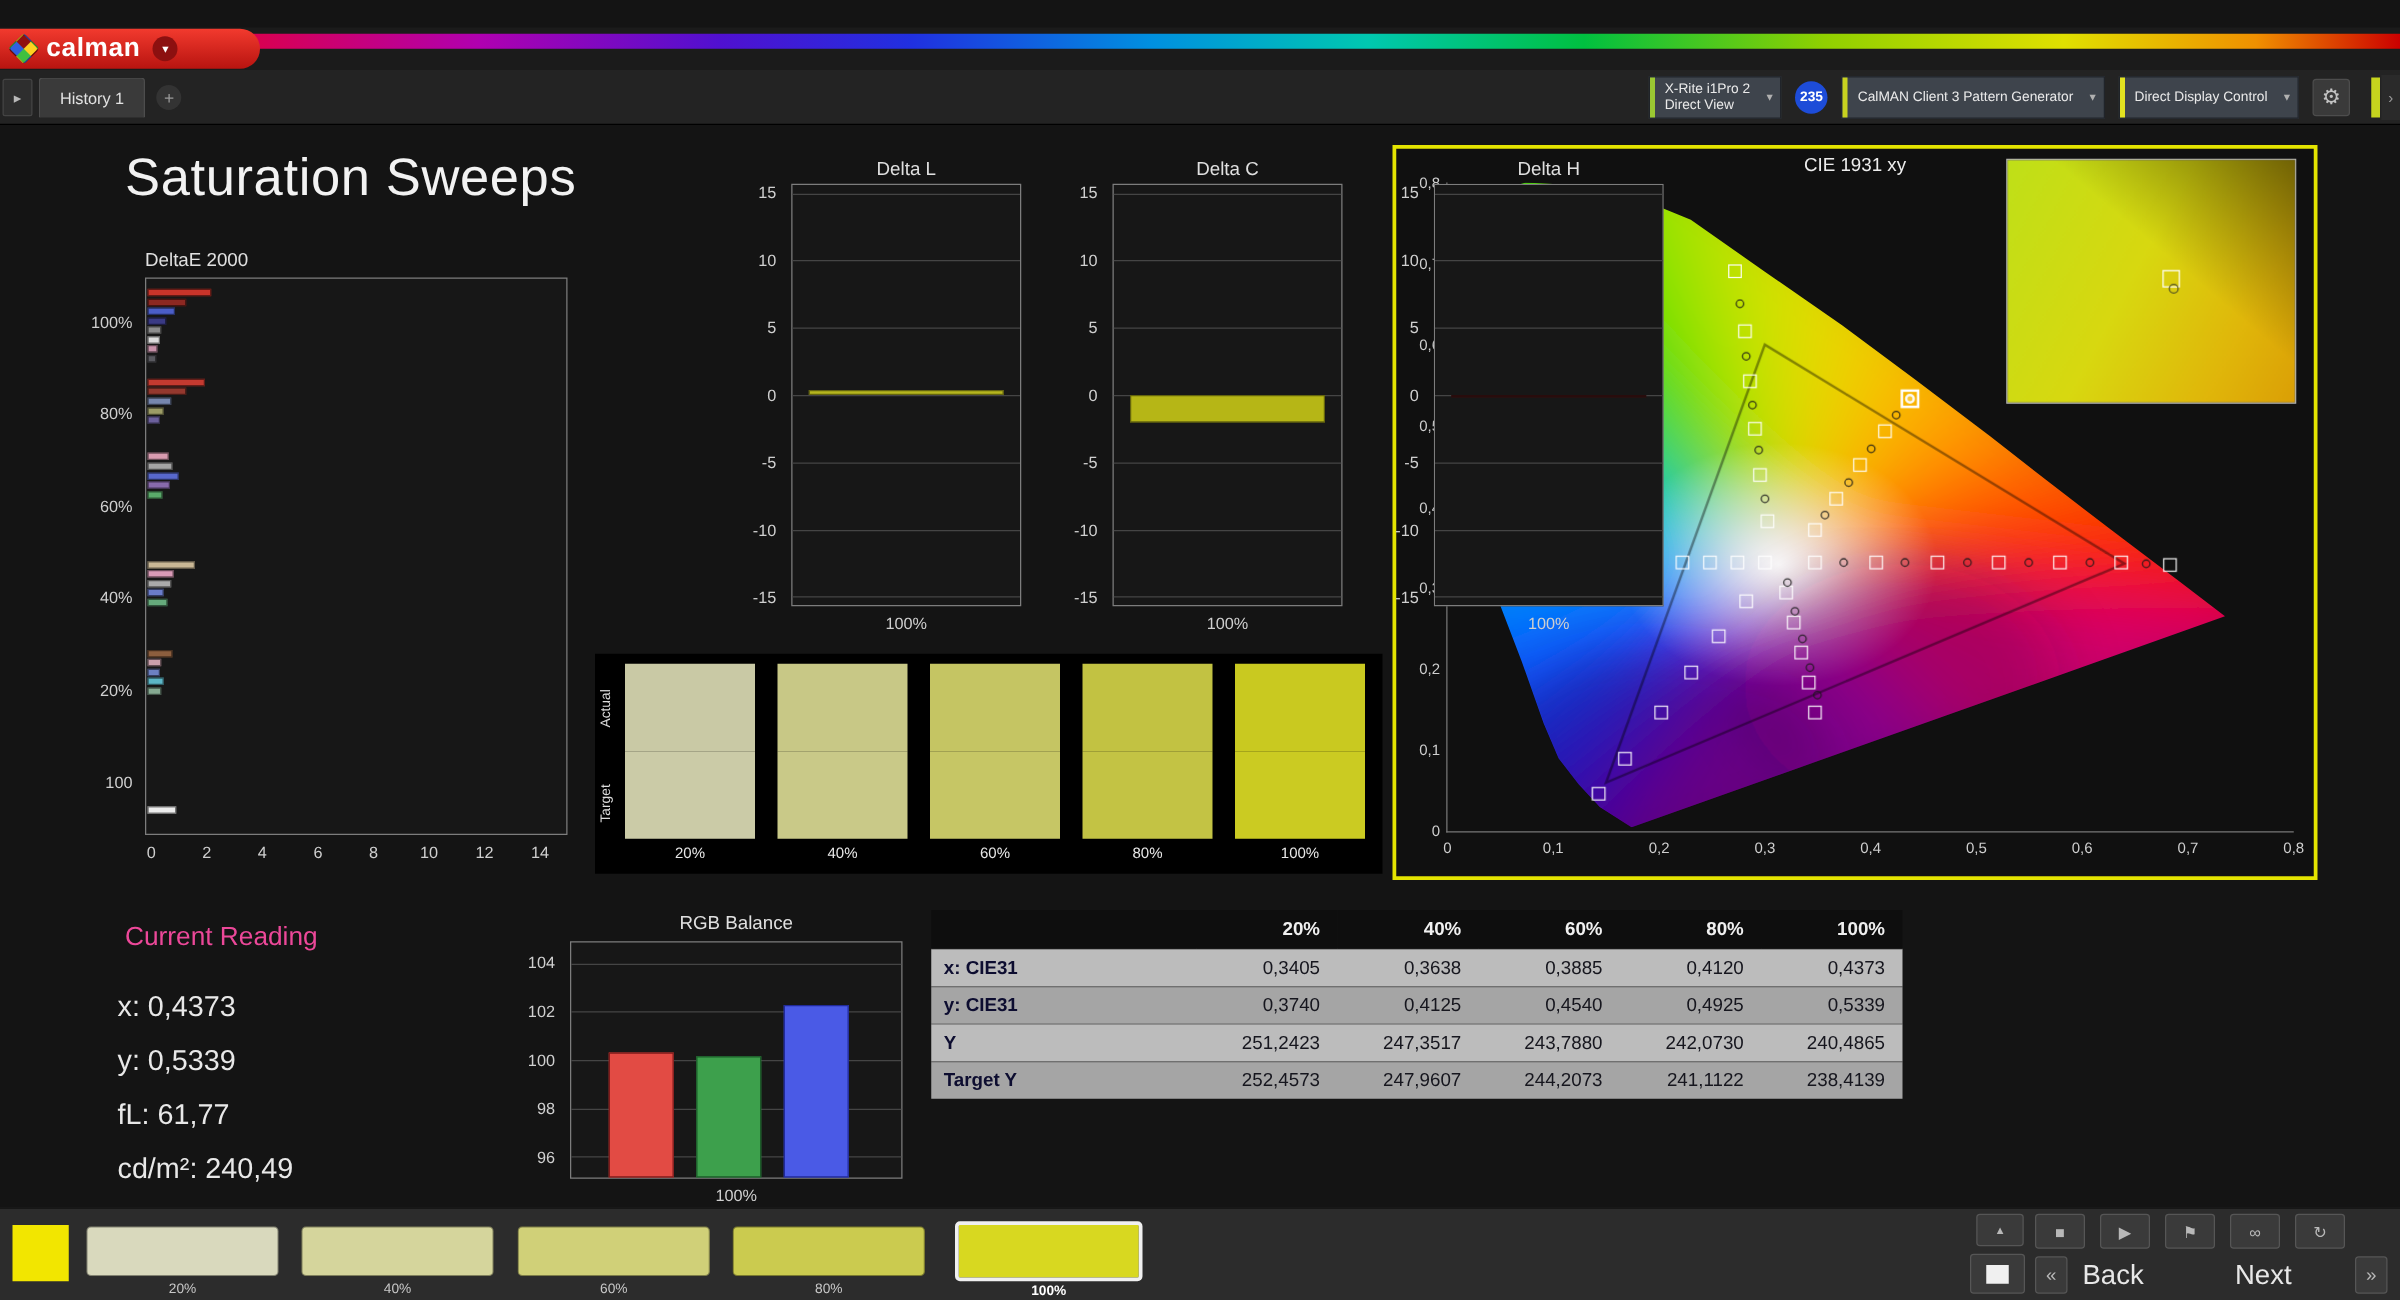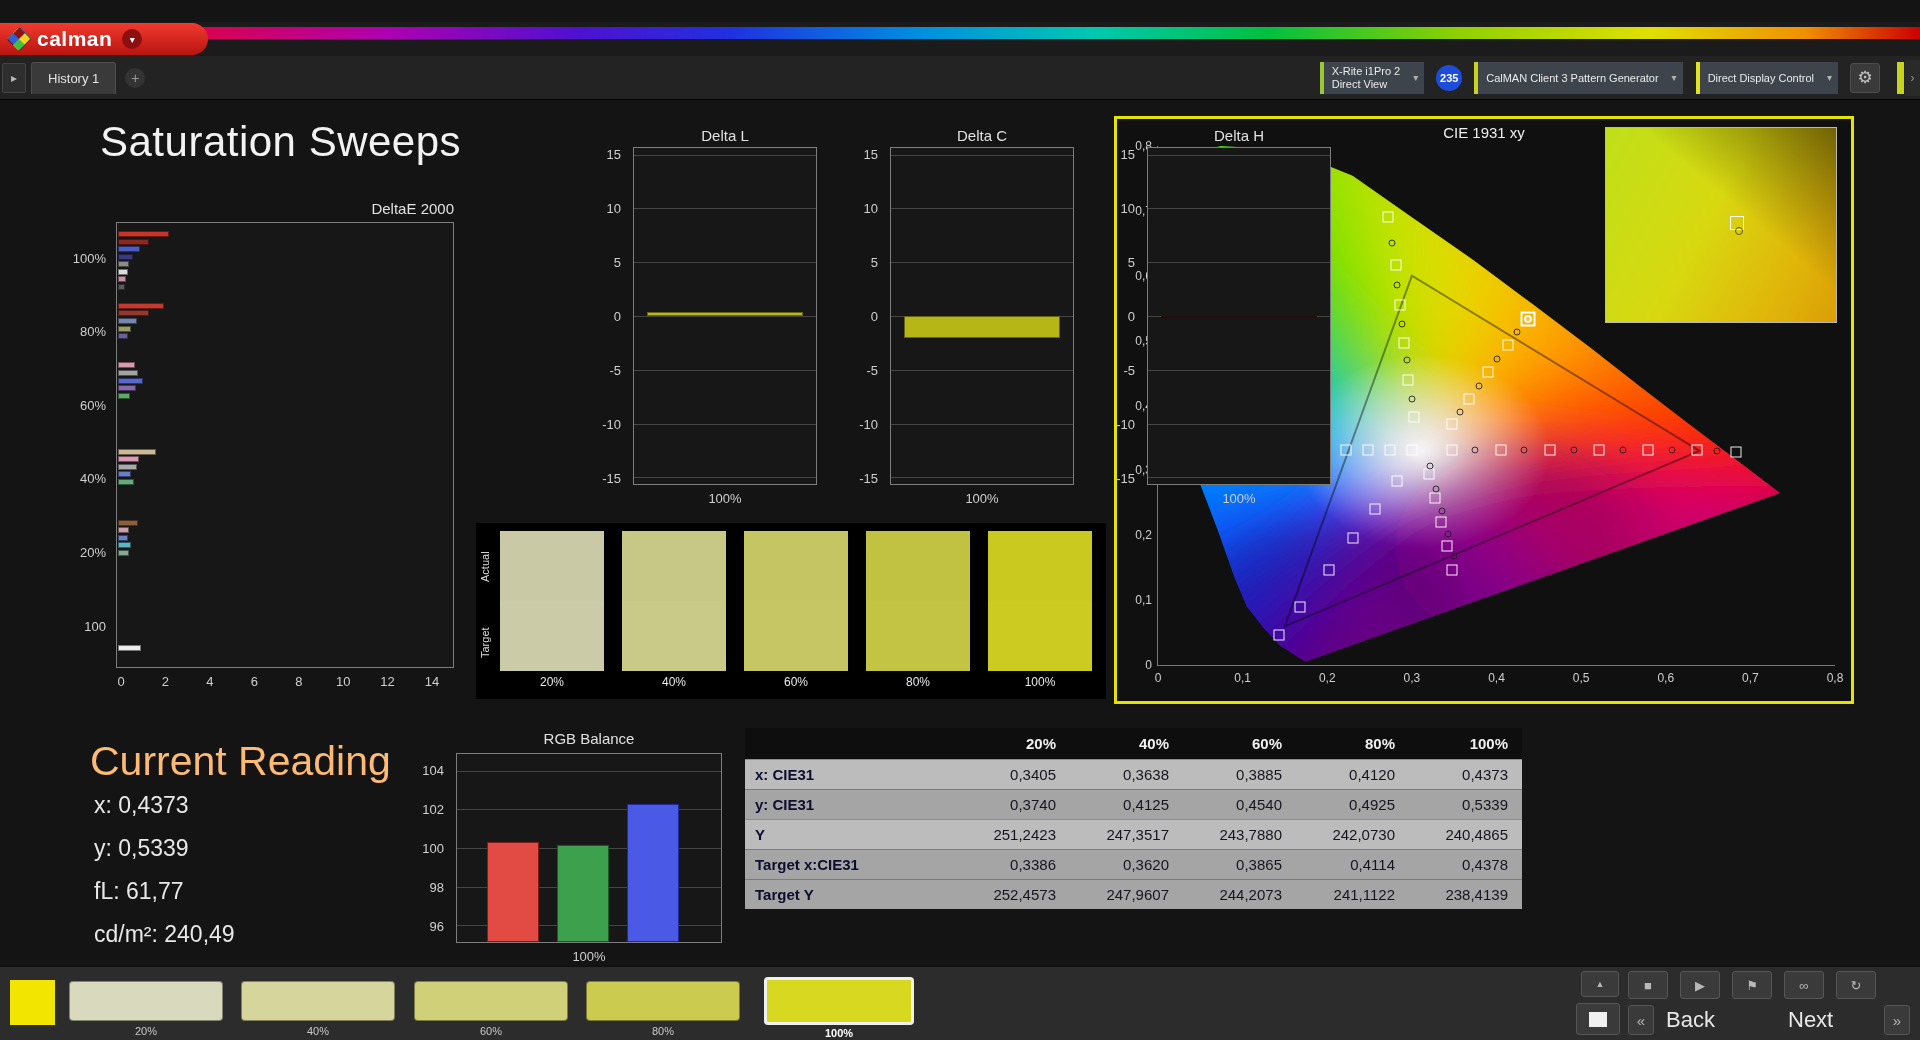--- a/index.html
+++ b/index.html
@@ -54,21 +54,21 @@
     display:flex;align-items:center;justify-content:center;font-size:17px;border-radius:3px}
   .panel-handle{position:absolute;right:16px;top:6px;width:7px;height:32px;background:#c6d41e}
   .edge-btn{position:absolute;right:0;top:4px;width:15px;height:36px;background:#2a2a2a;
     color:#999;display:flex;align-items:center;justify-content:center;font-size:12px}
 
   
   .main{position:absolute;top:100px;left:0;right:0;height:866px;background:#141414}
   .page-title{position:absolute;left:100px;top:18px;font-size:42px;color:#f2f2f2;letter-spacing:.5px}
 
   
-  .de-title{position:absolute;left:116px;top:100px;width:338px;text-align:right;font-size:15px;color:#e0e0e0}
+  .de-title{position:absolute;left:116px;top:100px;width:338px;text-align:left;font-size:15px;color:#e0e0e0}
   .de-plot{position:absolute;left:116px;top:122px;width:338px;height:446px;border:1px solid #7d7d7d;background:#171717}
   .de-y{position:absolute;left:62px;top:122px;width:48px;height:446px}
   .de-ylab{position:absolute;right:4px;transform:translateY(-50%);font-size:13px;color:#cfcfcf;width:100%;text-align:right}
   .de-x{position:absolute;left:116px;top:574px;width:338px;height:18px}
   .de-xlab{position:absolute;transform:translateX(-50%);font-size:13px;color:#cfcfcf}
   .de-bar{position:absolute;left:1px;height:6px;border:1px solid rgba(0,0,0,.5)}
 
   
   .trio-title{position:absolute;top:27px;width:184px;text-align:center;font-size:15px;color:#e0e0e0}
   .trio-ybox{position:absolute;top:47px;width:48px;height:338px}
@@ -101,21 +101,21 @@
   .cie-cur-dot{position:absolute;width:8px;height:8px;border:2px solid #fafafa;border-radius:50%;
     background:rgba(255,255,200,.25);transform:translate(-50%,-50%)}
   .cie-inset{position:absolute;right:14px;top:8px;width:232px;height:196px;border:1px solid #b8b8b8;
     background:linear-gradient(118deg,#bfe018 0%,#d8d810 45%,#e0b60a 78%,#db9f06 100%)}
   .cie-inset::after{content:"";position:absolute;inset:0;
     background:linear-gradient(to bottom left, rgba(40,36,0,.6), rgba(40,36,0,0) 42%)}
   .inset-sq{position:absolute;left:57%;top:49%;width:14px;height:14px;border:1.5px solid #fff;transform:translate(-50%,-50%);z-index:2}
   .inset-dot{position:absolute;left:58%;top:53%;width:8px;height:8px;border:1.5px solid #555522;border-radius:50%;transform:translate(-50%,-50%);z-index:2}
 
   
-  .cr-title{position:absolute;left:90px;top:638px;font-size:41px;color:#fdba74}
+  .cr-title{position:absolute;left:100px;top:638px;font-size:21px;color:#ec4899}
   .cr-line{position:absolute;left:94px;font-size:23px;color:#e8e8e8}
 
   
   .rgb-title{position:absolute;left:456px;top:630px;width:266px;text-align:center;font-size:15px;color:#e0e0e0}
   .rgb-plot{position:absolute;left:456px;top:653px;width:266px;height:190px;border:1px solid #7d7d7d;background:#171717}
   .rgb-y{position:absolute;left:402px;top:653px;width:48px;height:190px}
   .rgb-ylab{position:absolute;right:6px;width:100%;text-align:right;transform:translateY(-50%);font-size:13px;color:#cfcfcf}
   .rgb-bar{position:absolute;bottom:0;width:52px;border-width:1px;border-style:solid}
   .rgb-xlab{position:absolute;left:456px;top:849px;width:266px;text-align:center;font-size:13px;color:#cfcfcf}
 
@@ -469,28 +469,20 @@
         </div>
         <div class="st-row st-odd">
           <div class="st-cell st-label">Y</div>
           <div class="st-cell">251,2423</div>
           <div class="st-cell">247,3517</div>
           <div class="st-cell">243,7880</div>
           <div class="st-cell">242,0730</div>
           <div class="st-cell">240,4865</div>
         </div>
         <div class="st-row st-even">
-          <div class="st-cell st-label">Target x:CIE31</div>
-          <div class="st-cell">0,3386</div>
-          <div class="st-cell">0,3620</div>
-          <div class="st-cell">0,3865</div>
-          <div class="st-cell">0,4114</div>
-          <div class="st-cell">0,4378</div>
-        </div>
-        <div class="st-row st-even">
           <div class="st-cell st-label">Target Y</div>
           <div class="st-cell">252,4573</div>
           <div class="st-cell">247,9607</div>
           <div class="st-cell">244,2073</div>
           <div class="st-cell">241,1122</div>
           <div class="st-cell">238,4139</div>
         </div>
       </div>
   <div class="trio-title" style="left: 633px;">Delta L</div>
       <div class="trio-ybox" style="left: 579px;">

